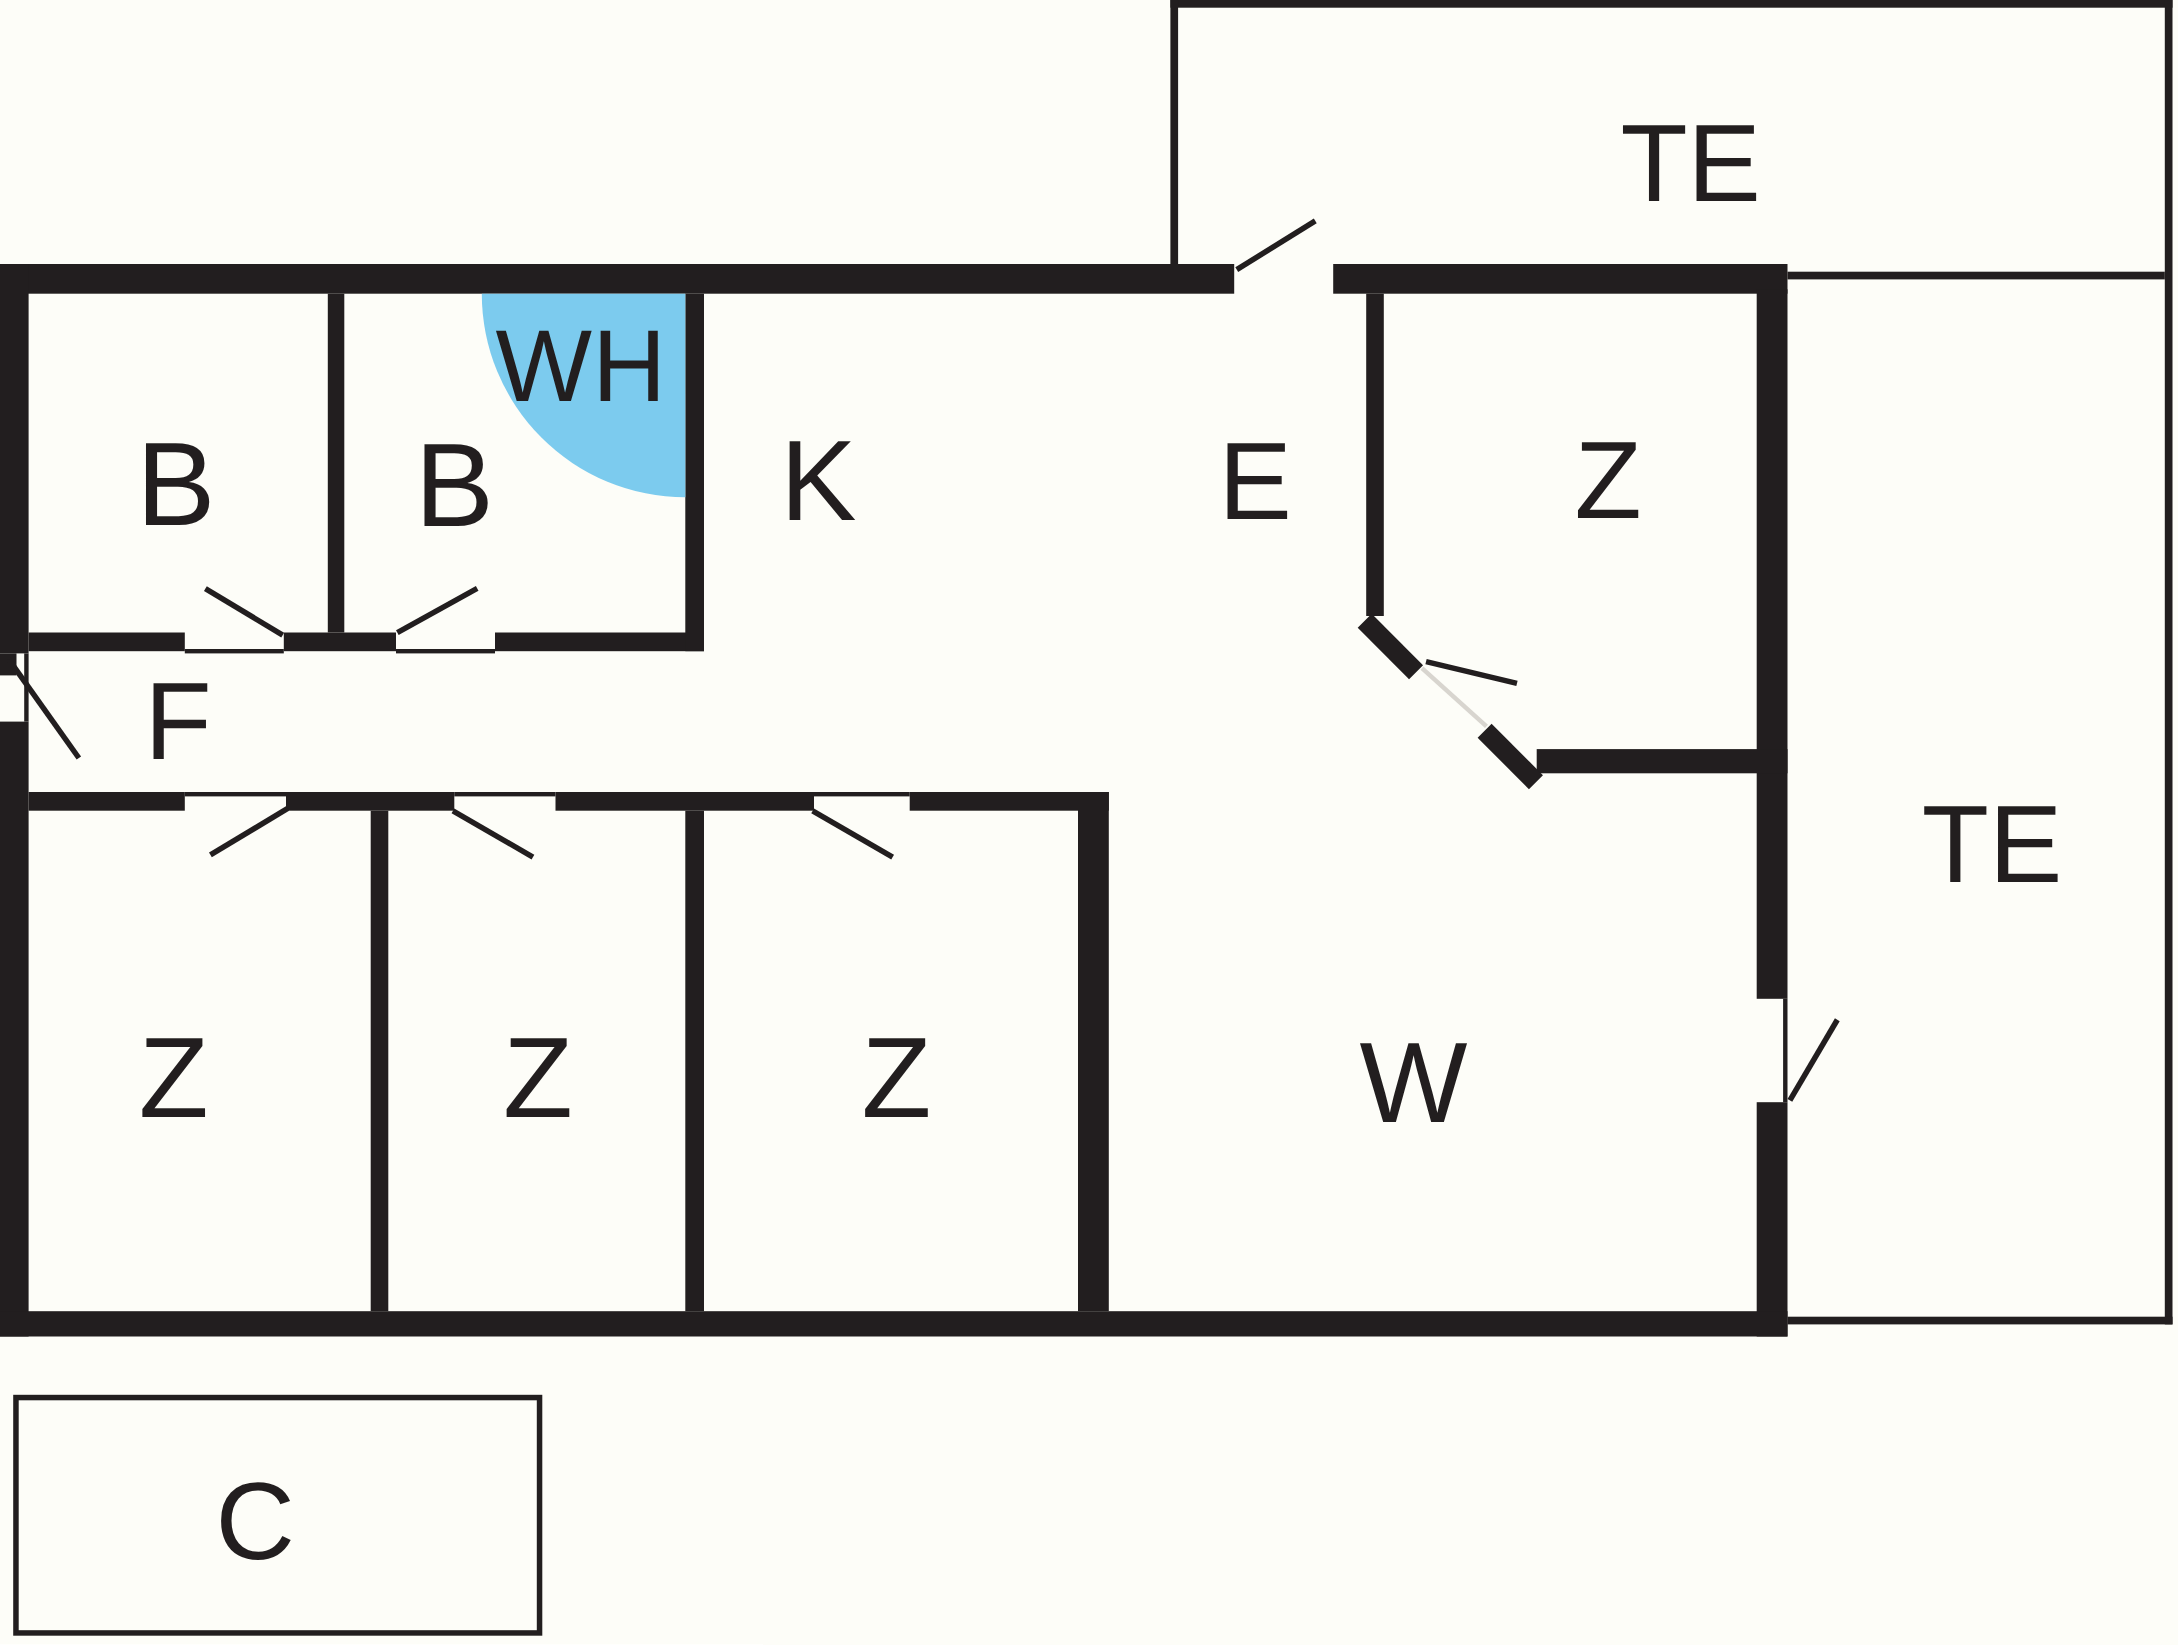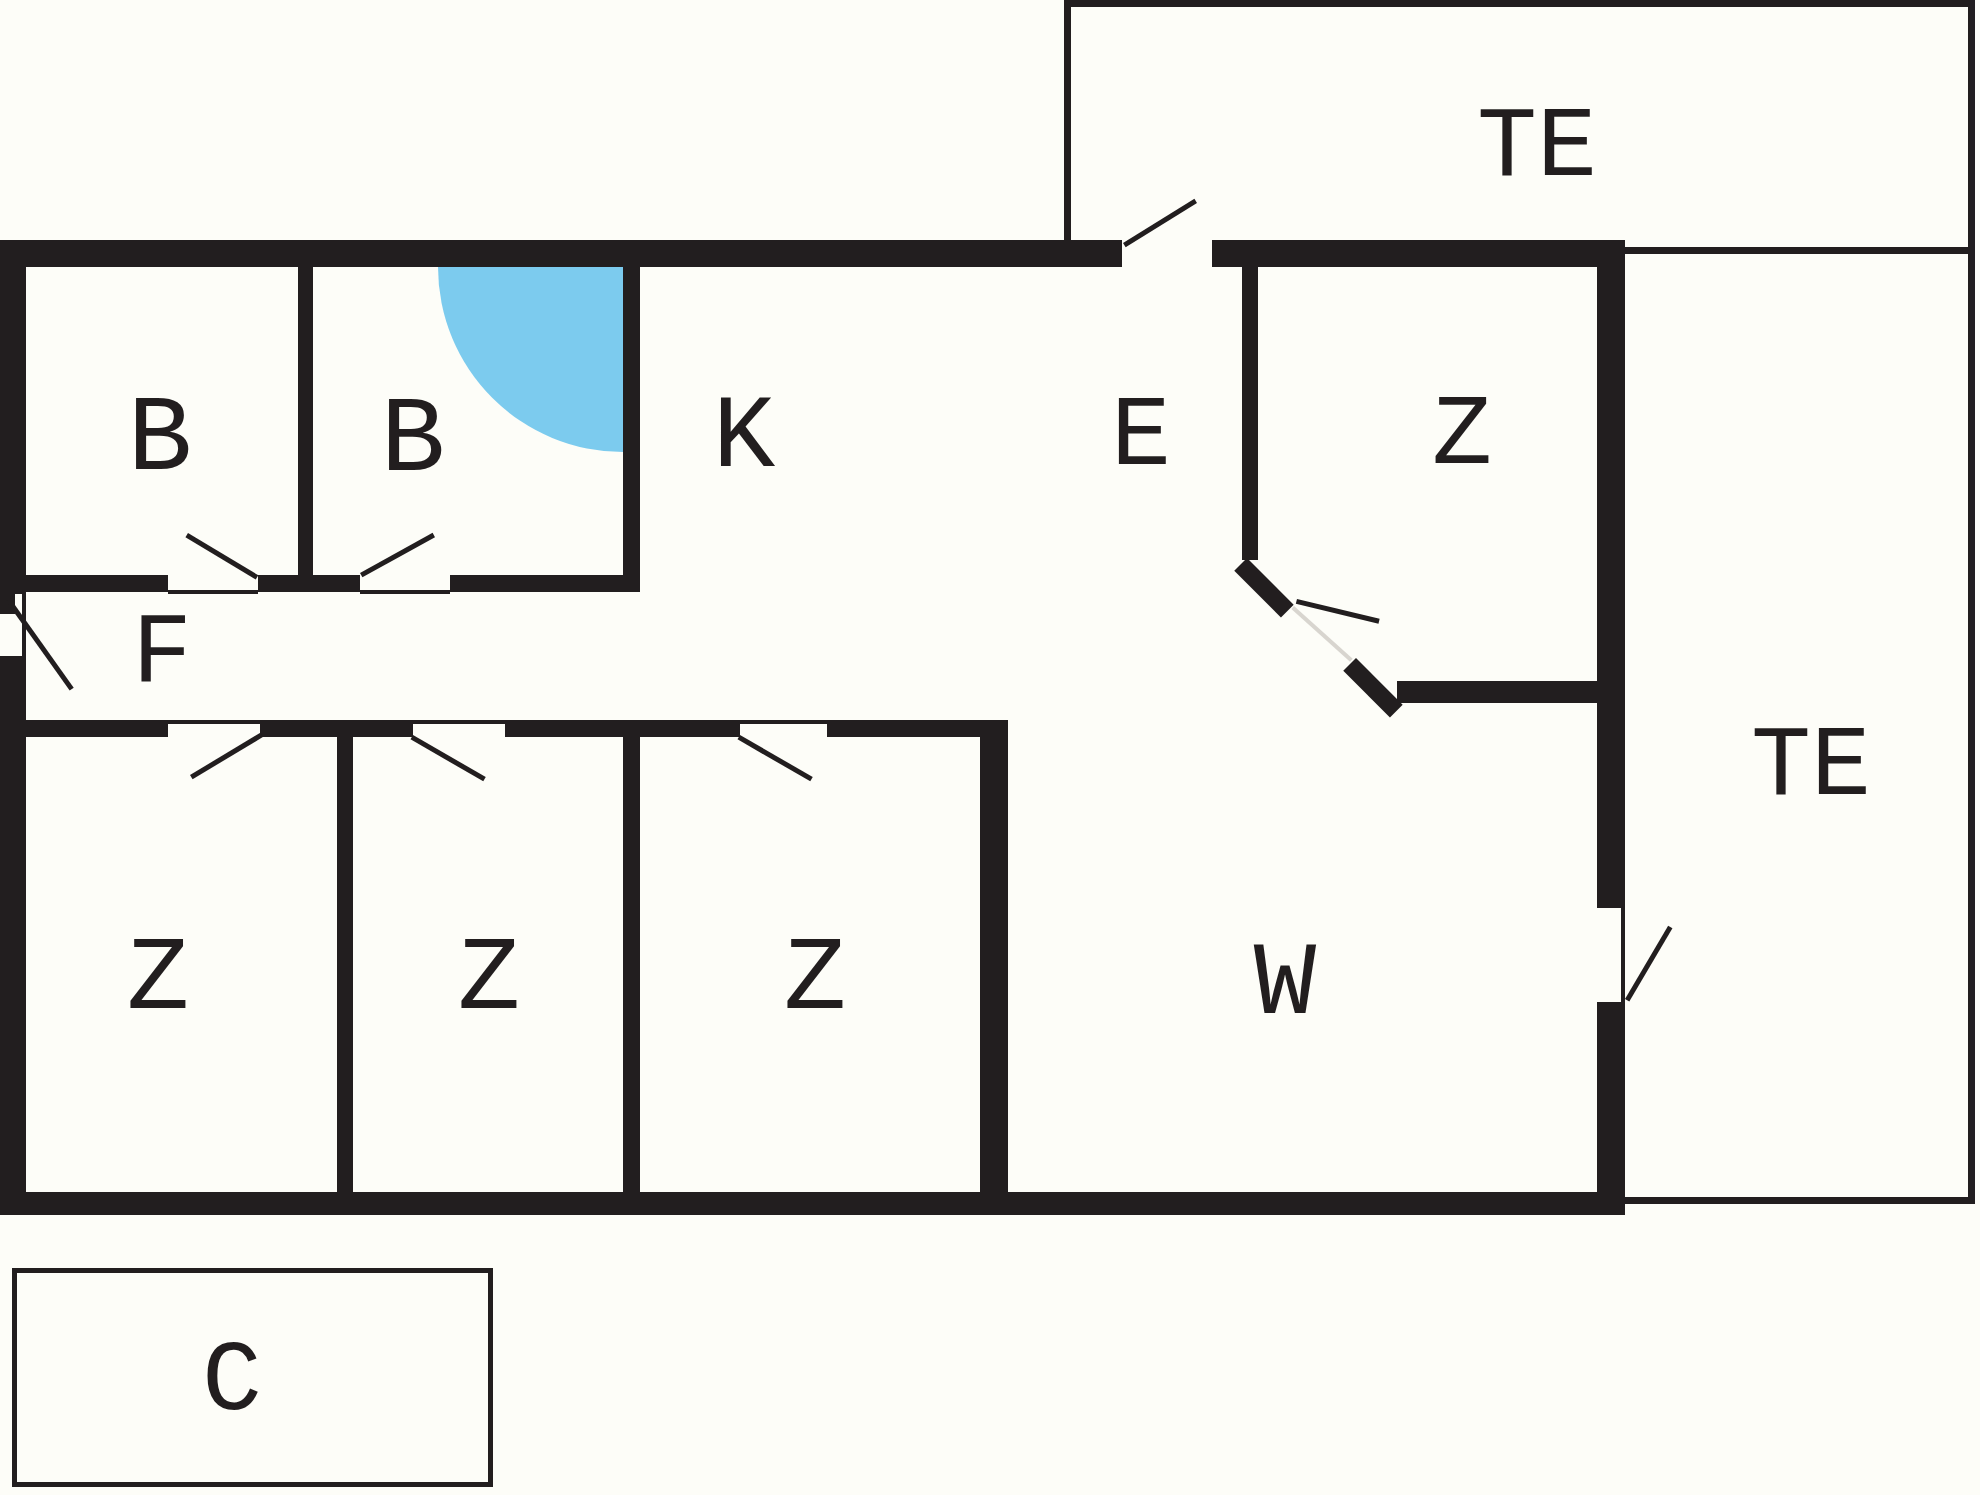--- a/index.html
+++ b/index.html
@@ -12,21 +12,21 @@
   .stage{
     position:relative;width:1980px;height:1495px;background:var(--floor);
     overflow:hidden;font-family:"Liberation Sans", sans-serif;
   }
   .w{position:absolute;background:var(--wall);}
   .thin{position:absolute;background:var(--wall);}
   .rot{transform-origin:left top;}
   .lbl{
     position:absolute;transform:translate(-50%,-50%);
     color:var(--wall);line-height:1;white-space:nowrap;
-    font-family:Liberation Mono, monospace;
+    font-family:Liberation Sans, sans-serif;
   }
   .quarter{
     position:absolute;left:438px;top:267px;width:185px;height:185px;
     background:var(--wh);border-radius:0 0 0 100%;
   }
   .cbox{
     position:absolute;left:12px;top:1268px;width:471px;height:209px;
     border:5px solid var(--wall);background:var(--floor);
   }
 </style>
@@ -90,20 +90,21 @@
   <div class="w rot" style="left:1625px;top:999px;width:85px;height:5px;transform:rotate(-59.5deg);"></div>
 
   <div class="quarter"></div>
 
   <div class="cbox"></div>
 
   <div class="lbl" style="left:1537px;top:149px;font-size:100px;">TE</div>
   <div class="lbl" style="left:1811px;top:768px;font-size:100px;">TE</div>
   <div class="lbl" style="left:160px;top:440px;font-size:108px;">B</div>
   <div class="lbl" style="left:413px;top:441px;font-size:108px;">B</div>
+  <div class="lbl" style="left:528px;top:333px;font-size:93px;">WH</div>
   <div class="lbl" style="left:744px;top:438px;font-size:104px;">K</div>
   <div class="lbl" style="left:1141px;top:438px;font-size:100px;">E</div>
   <div class="lbl" style="left:1462px;top:437px;font-size:100px;">Z</div>
   <div class="lbl" style="left:162px;top:656px;font-size:100px;">F</div>
   <div class="lbl" style="left:158px;top:980px;font-size:104px;">Z</div>
   <div class="lbl" style="left:489px;top:980px;font-size:104px;">Z</div>
   <div class="lbl" style="left:815px;top:980px;font-size:104px;">Z</div>
   <div class="lbl" style="left:1285px;top:985px;font-size:104px;">W</div>
   <div class="lbl" style="left:232px;top:1383px;font-size:100px;">C</div>
 

